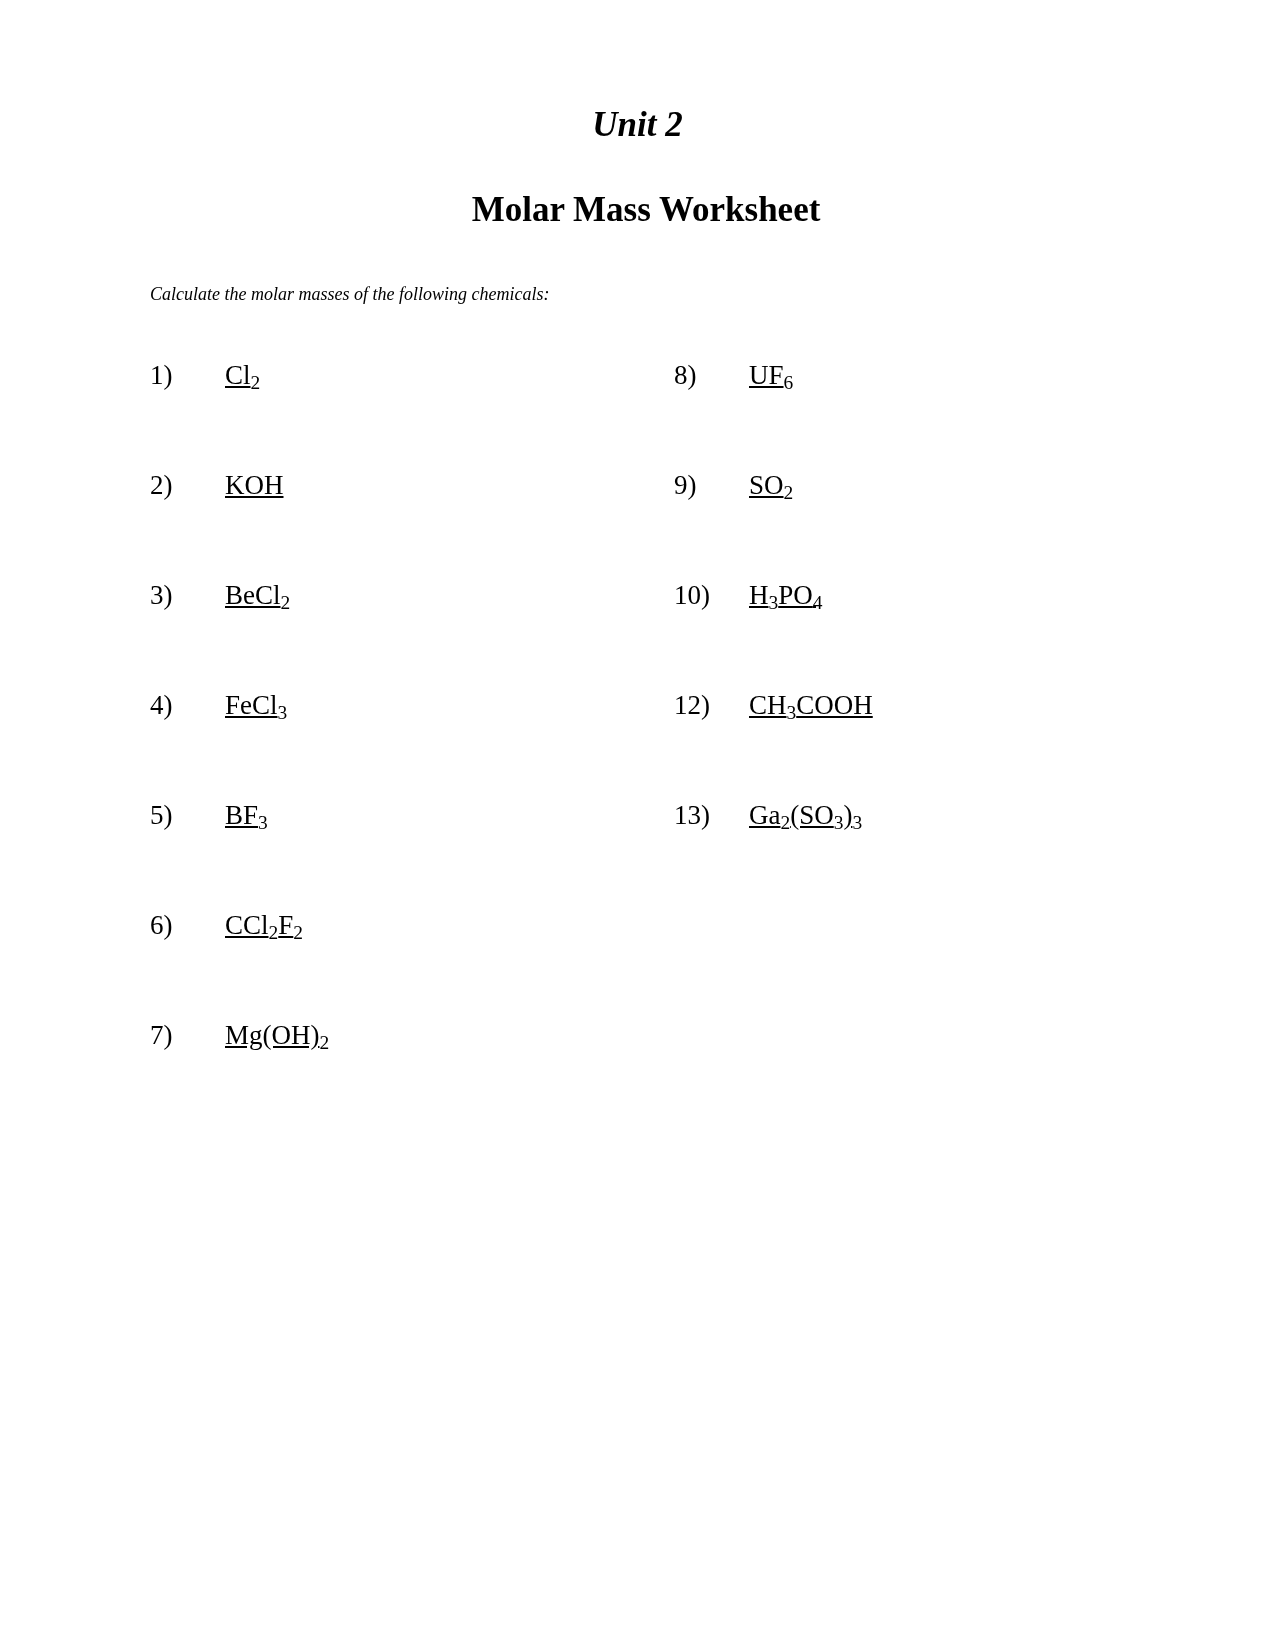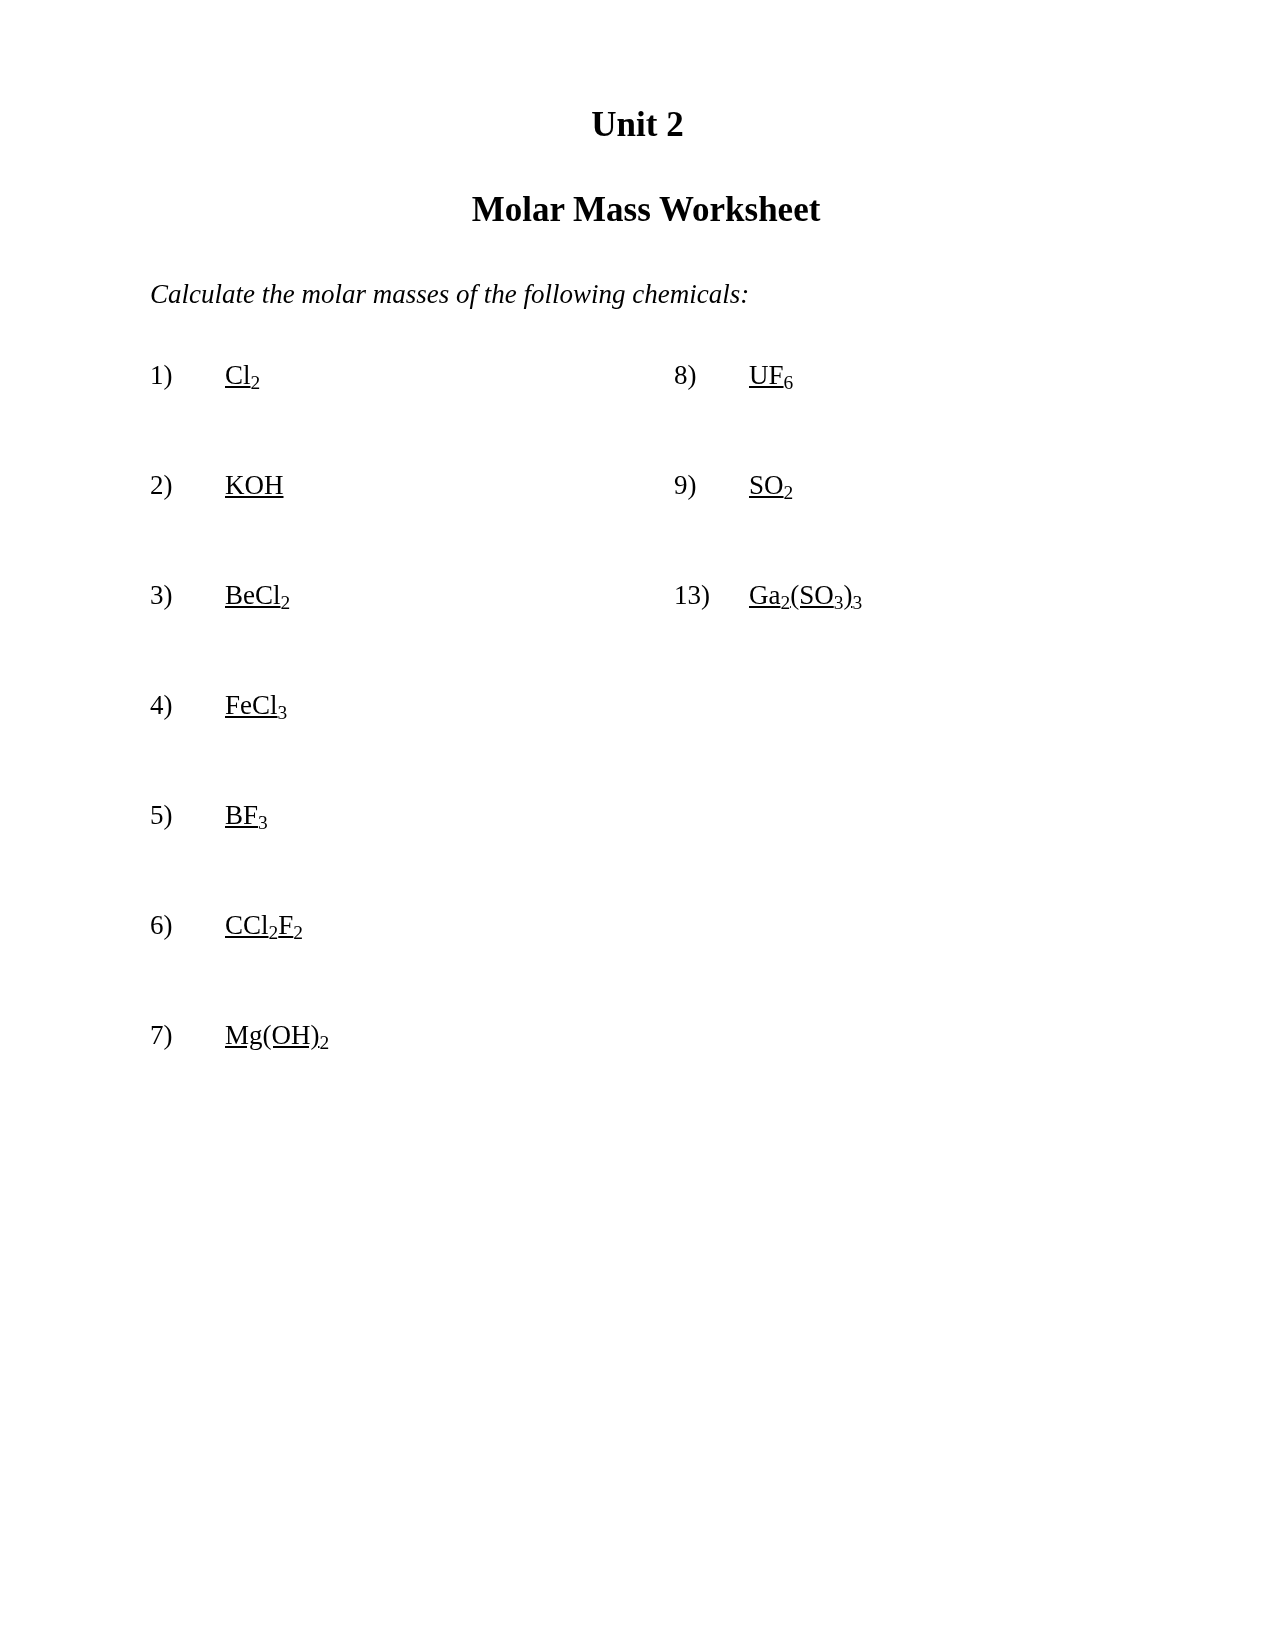--- a/index.html
+++ b/index.html
@@ -15,31 +15,32 @@
     color: #000000;
     font-family: "Liberation Serif", serif;
     overflow: hidden;
   }
   .unit-title {
     margin: 105px 0 0 0;
     font-size: 35px;
     line-height: 40px;
     font-weight: bold;
     text-align: center;
+    font-style: italic;
   }
   .worksheet-title {
     margin: 45px 0 0 17px;
     font-size: 35px;
     line-height: 40px;
     font-weight: bold;
     text-align: center;
   }
   .instruction {
     margin: 48px 0 0 150px;
-    font-size: 27px;
+    font-size: 18px;
     line-height: 32px;
     font-style: italic;
   }
   .columns {
     display: flex;
     margin: 48px 0 0 150px;
   }
   .col-left  { width: 524px; }
   .col-right { width: auto; }
   .item {
@@ -111,18 +112,26 @@
     <div class="col-right" id="col-1">
         <div class="item">
           <span class="num">8)</span>
           <span class="formula">UF<sub>6</sub></span>
         </div>
         <div class="item">
           <span class="num">9)</span>
           <span class="formula">SO<sub>2</sub></span>
         </div>
         <div class="item">
+          <span class="num">10)</span>
+          <span class="formula">H<sub>3</sub>PO<sub>4</sub></span>
+        </div>
+        <div class="item">
+          <span class="num">12)</span>
+          <span class="formula">CH<sub>3</sub>COOH</span>
+        </div>
+        <div class="item">
           <span class="num">13)</span>
           <span class="formula">Ga<sub>2</sub>(SO<sub>3</sub>)<sub>3</sub></span>
         </div>
       </div>
   </div>
 </div>
 
 </body></html>

